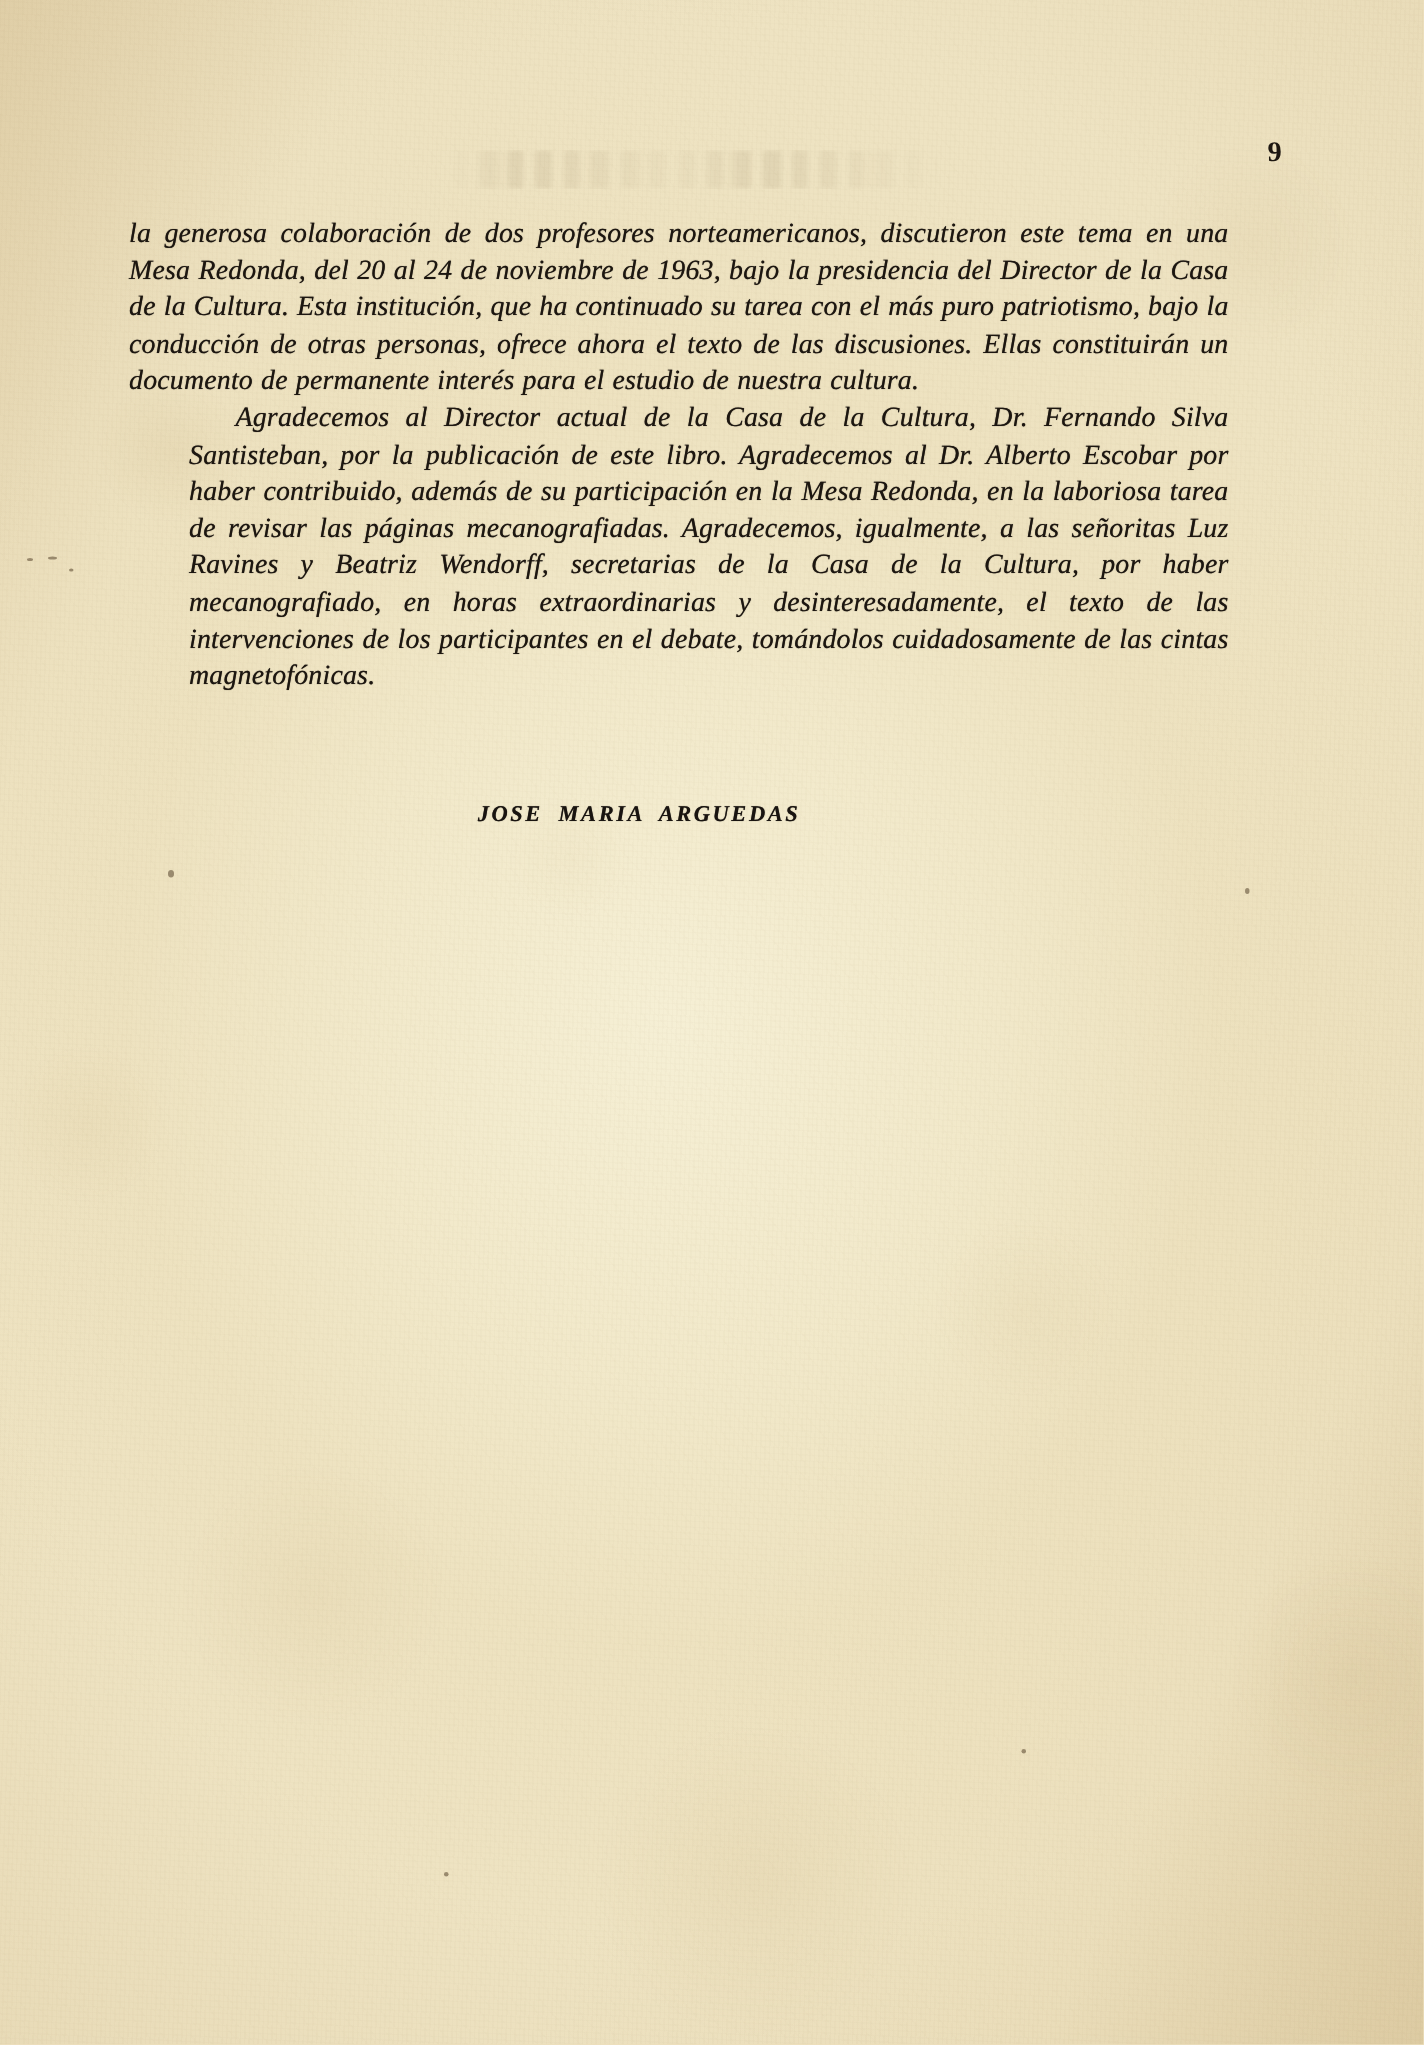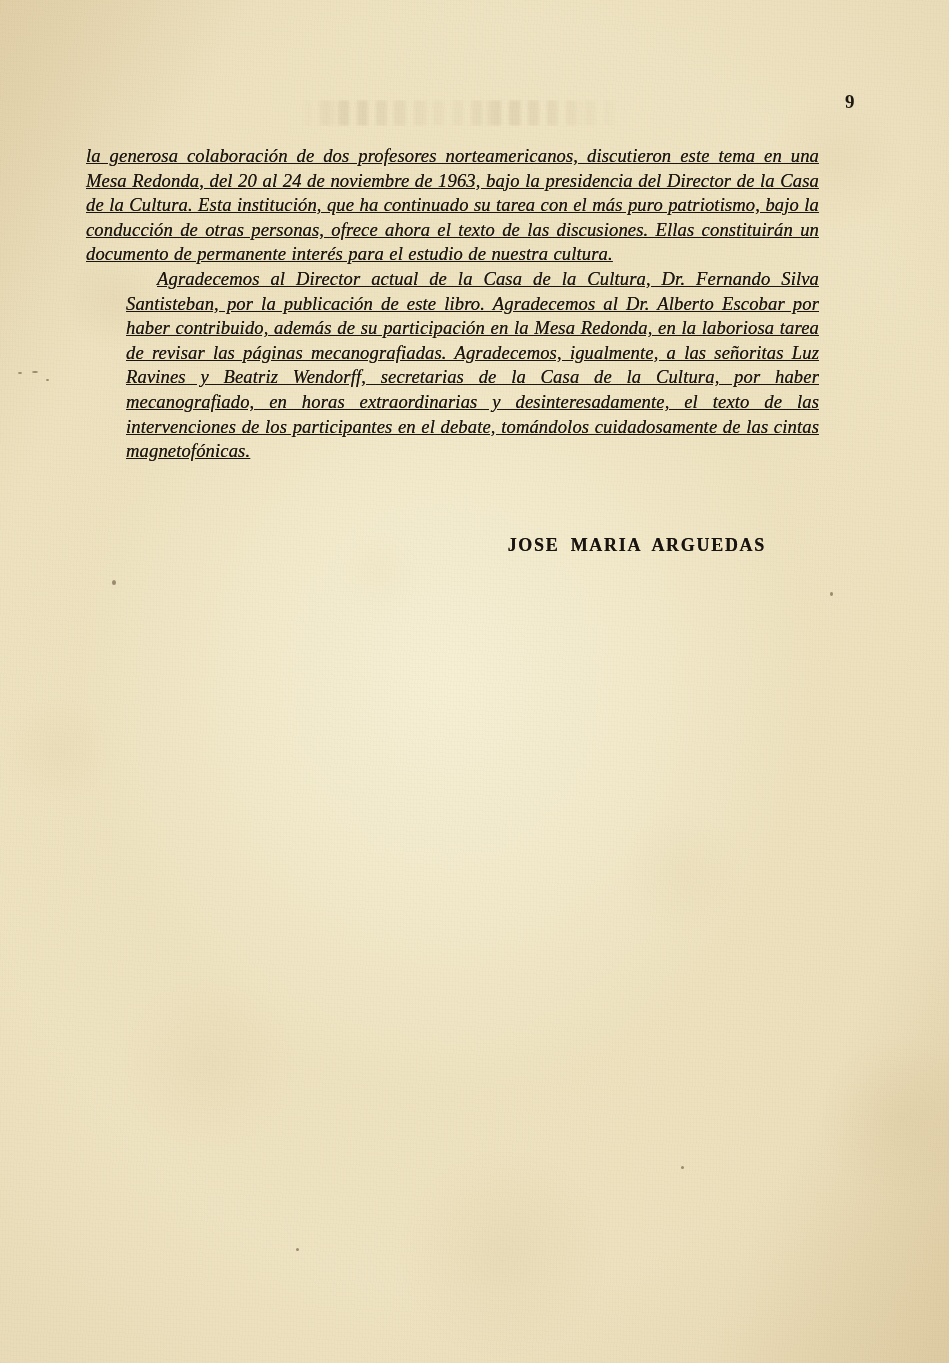--- a/index.html
+++ b/index.html
@@ -147,43 +147,43 @@
     font-style: italic;
     font-size: 18.6px;
     line-height: 24.6px;
     color: #1c1610;
     text-align: justify;
     text-justify: inter-word;
     letter-spacing: 0.12px;
     word-spacing: 0.6px;
     
     text-shadow: 0 0 0.55px rgba(28, 22, 16, 0.85);
-    text-decoration: underline;
   }
 
   .para + .para {
     text-indent: 31px;
     margin-left: 40px;
   }
 
   
   .para:last-of-type {
     text-align-last: left;
   }
 
   
   .signature {
     position: absolute;
     left: 86px;
     top: 535px;
     width: 733px;
-    text-align: right;
+    text-align: center;
     padding-right: 53px;
     box-sizing: border-box;
-    font-size: 18px;
+    font-style: italic;
+    font-size: 15px;
     font-weight: 700;
     color: #191410;
     letter-spacing: 1.7px;
     word-spacing: 5px;
     text-shadow: 0 0 0.5px rgba(25, 20, 16, 0.8);
   }
 </style>
 </head>
 <body>
 

